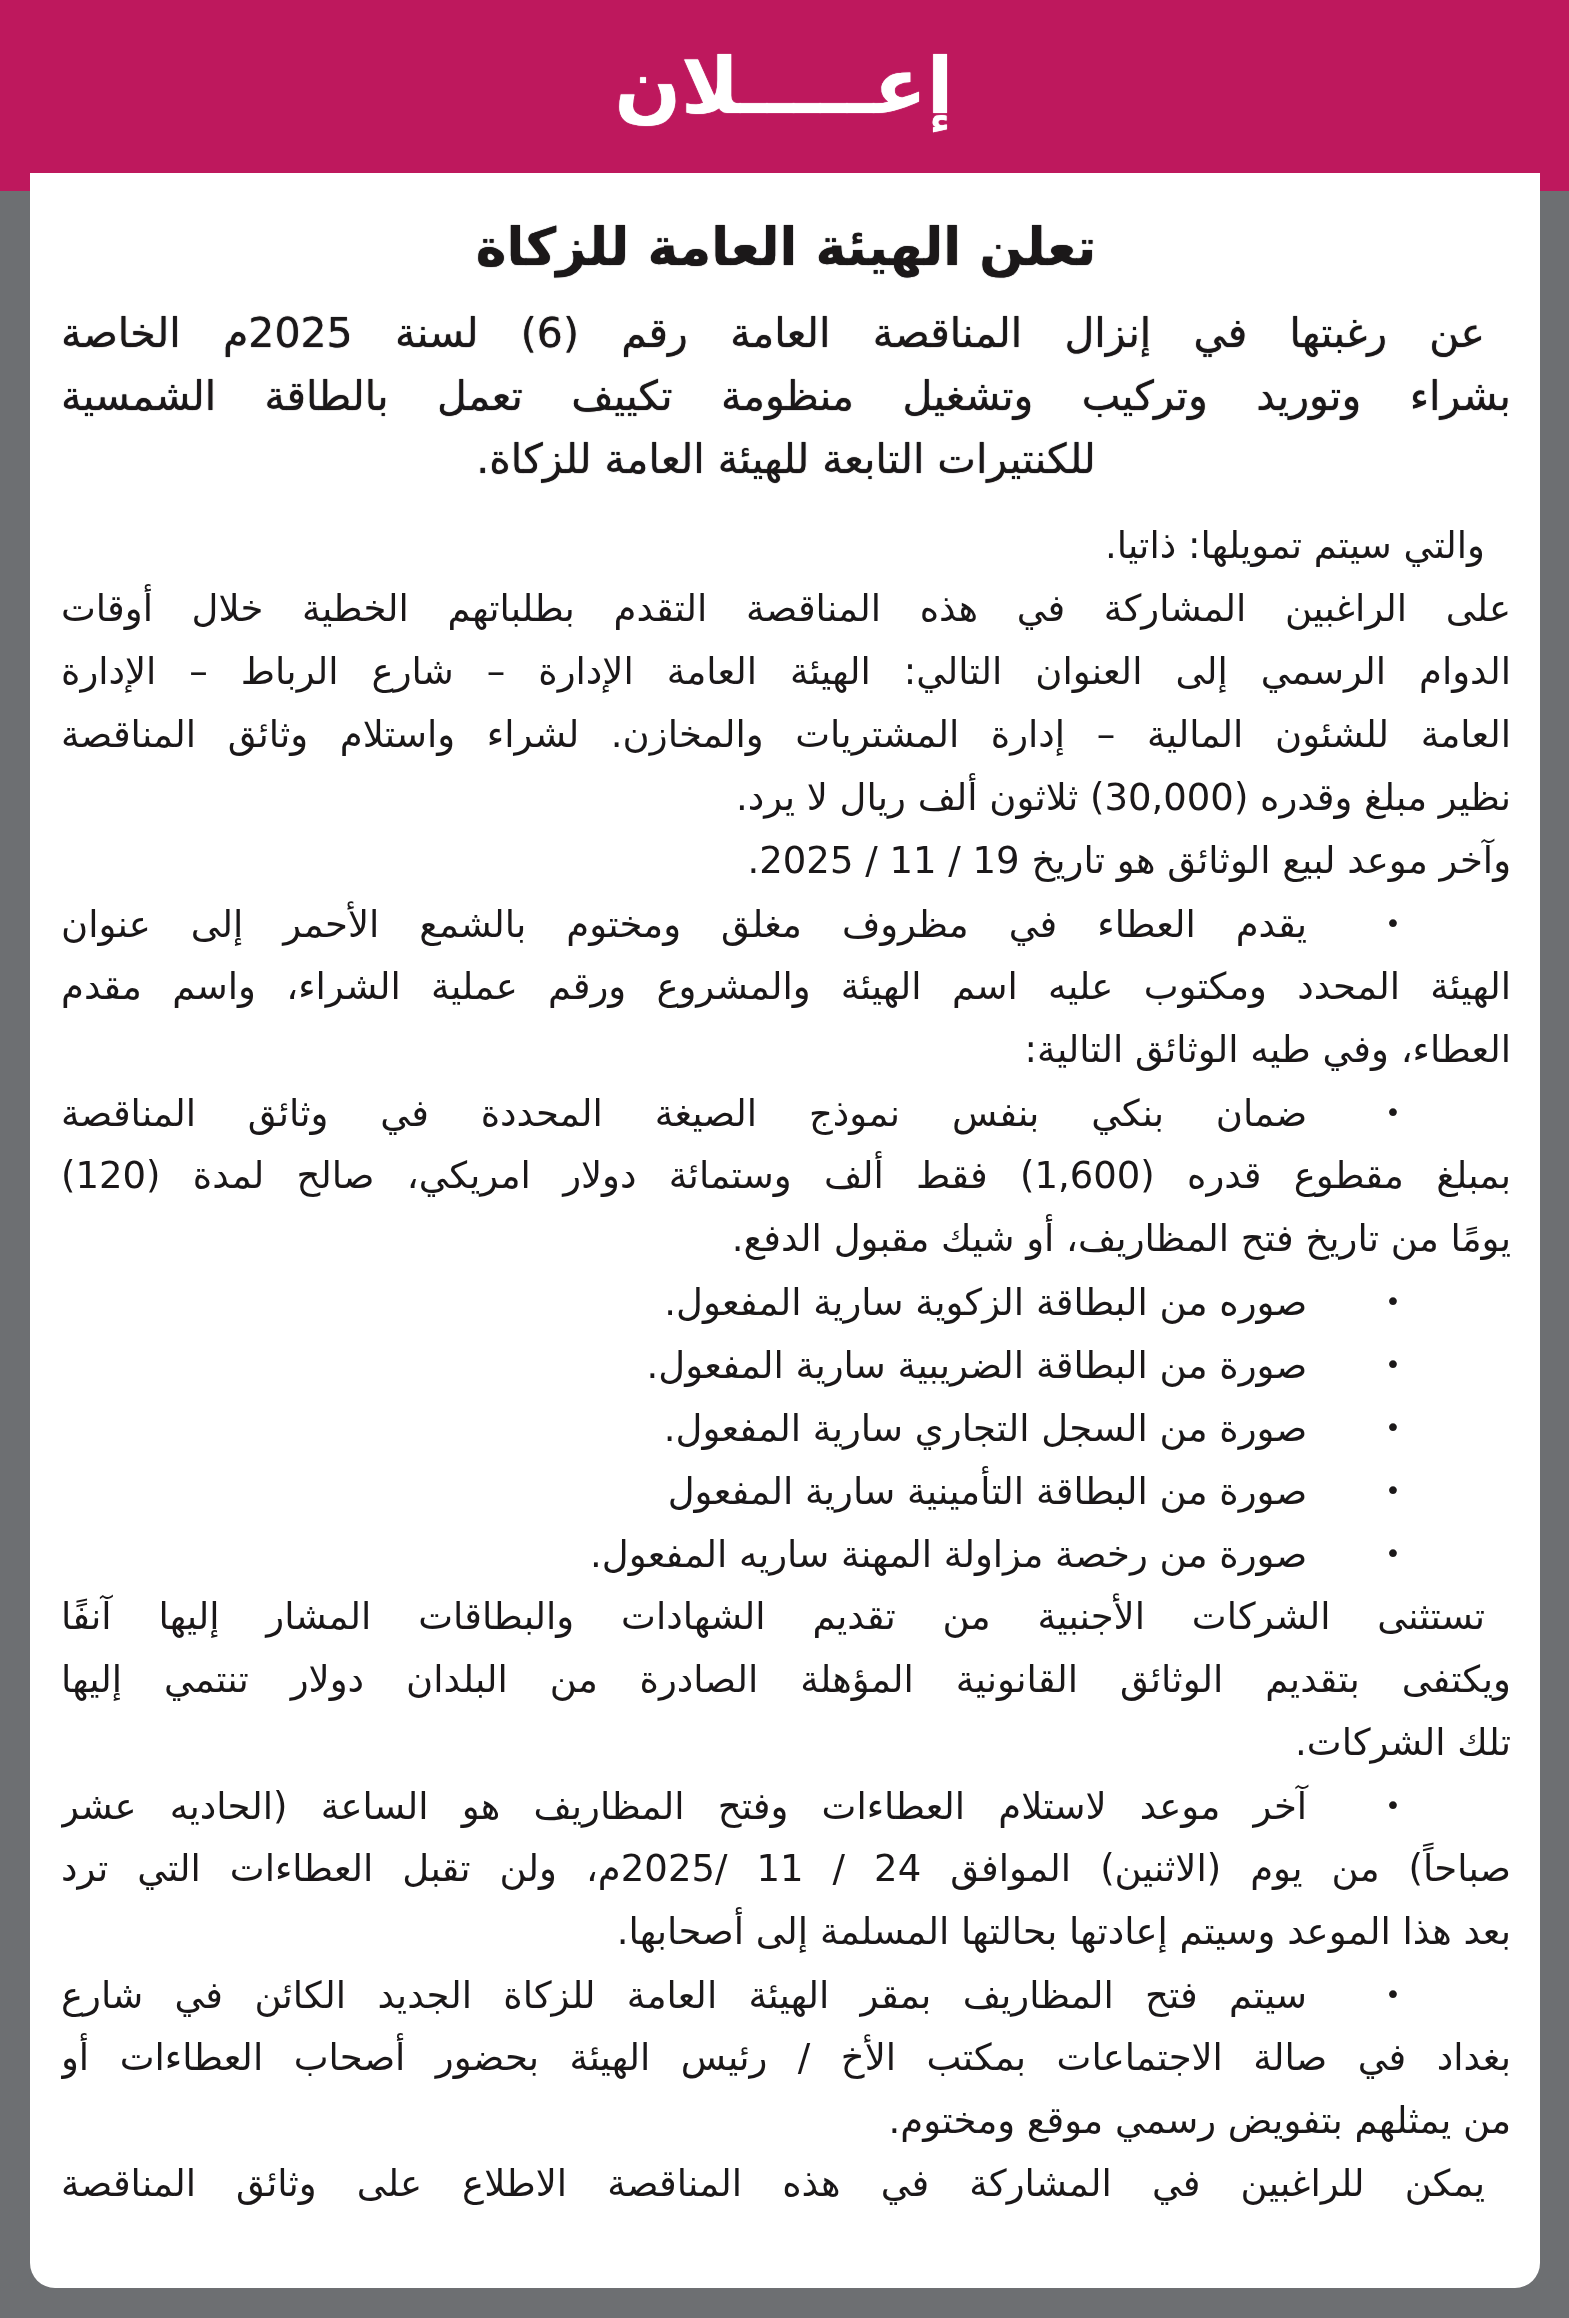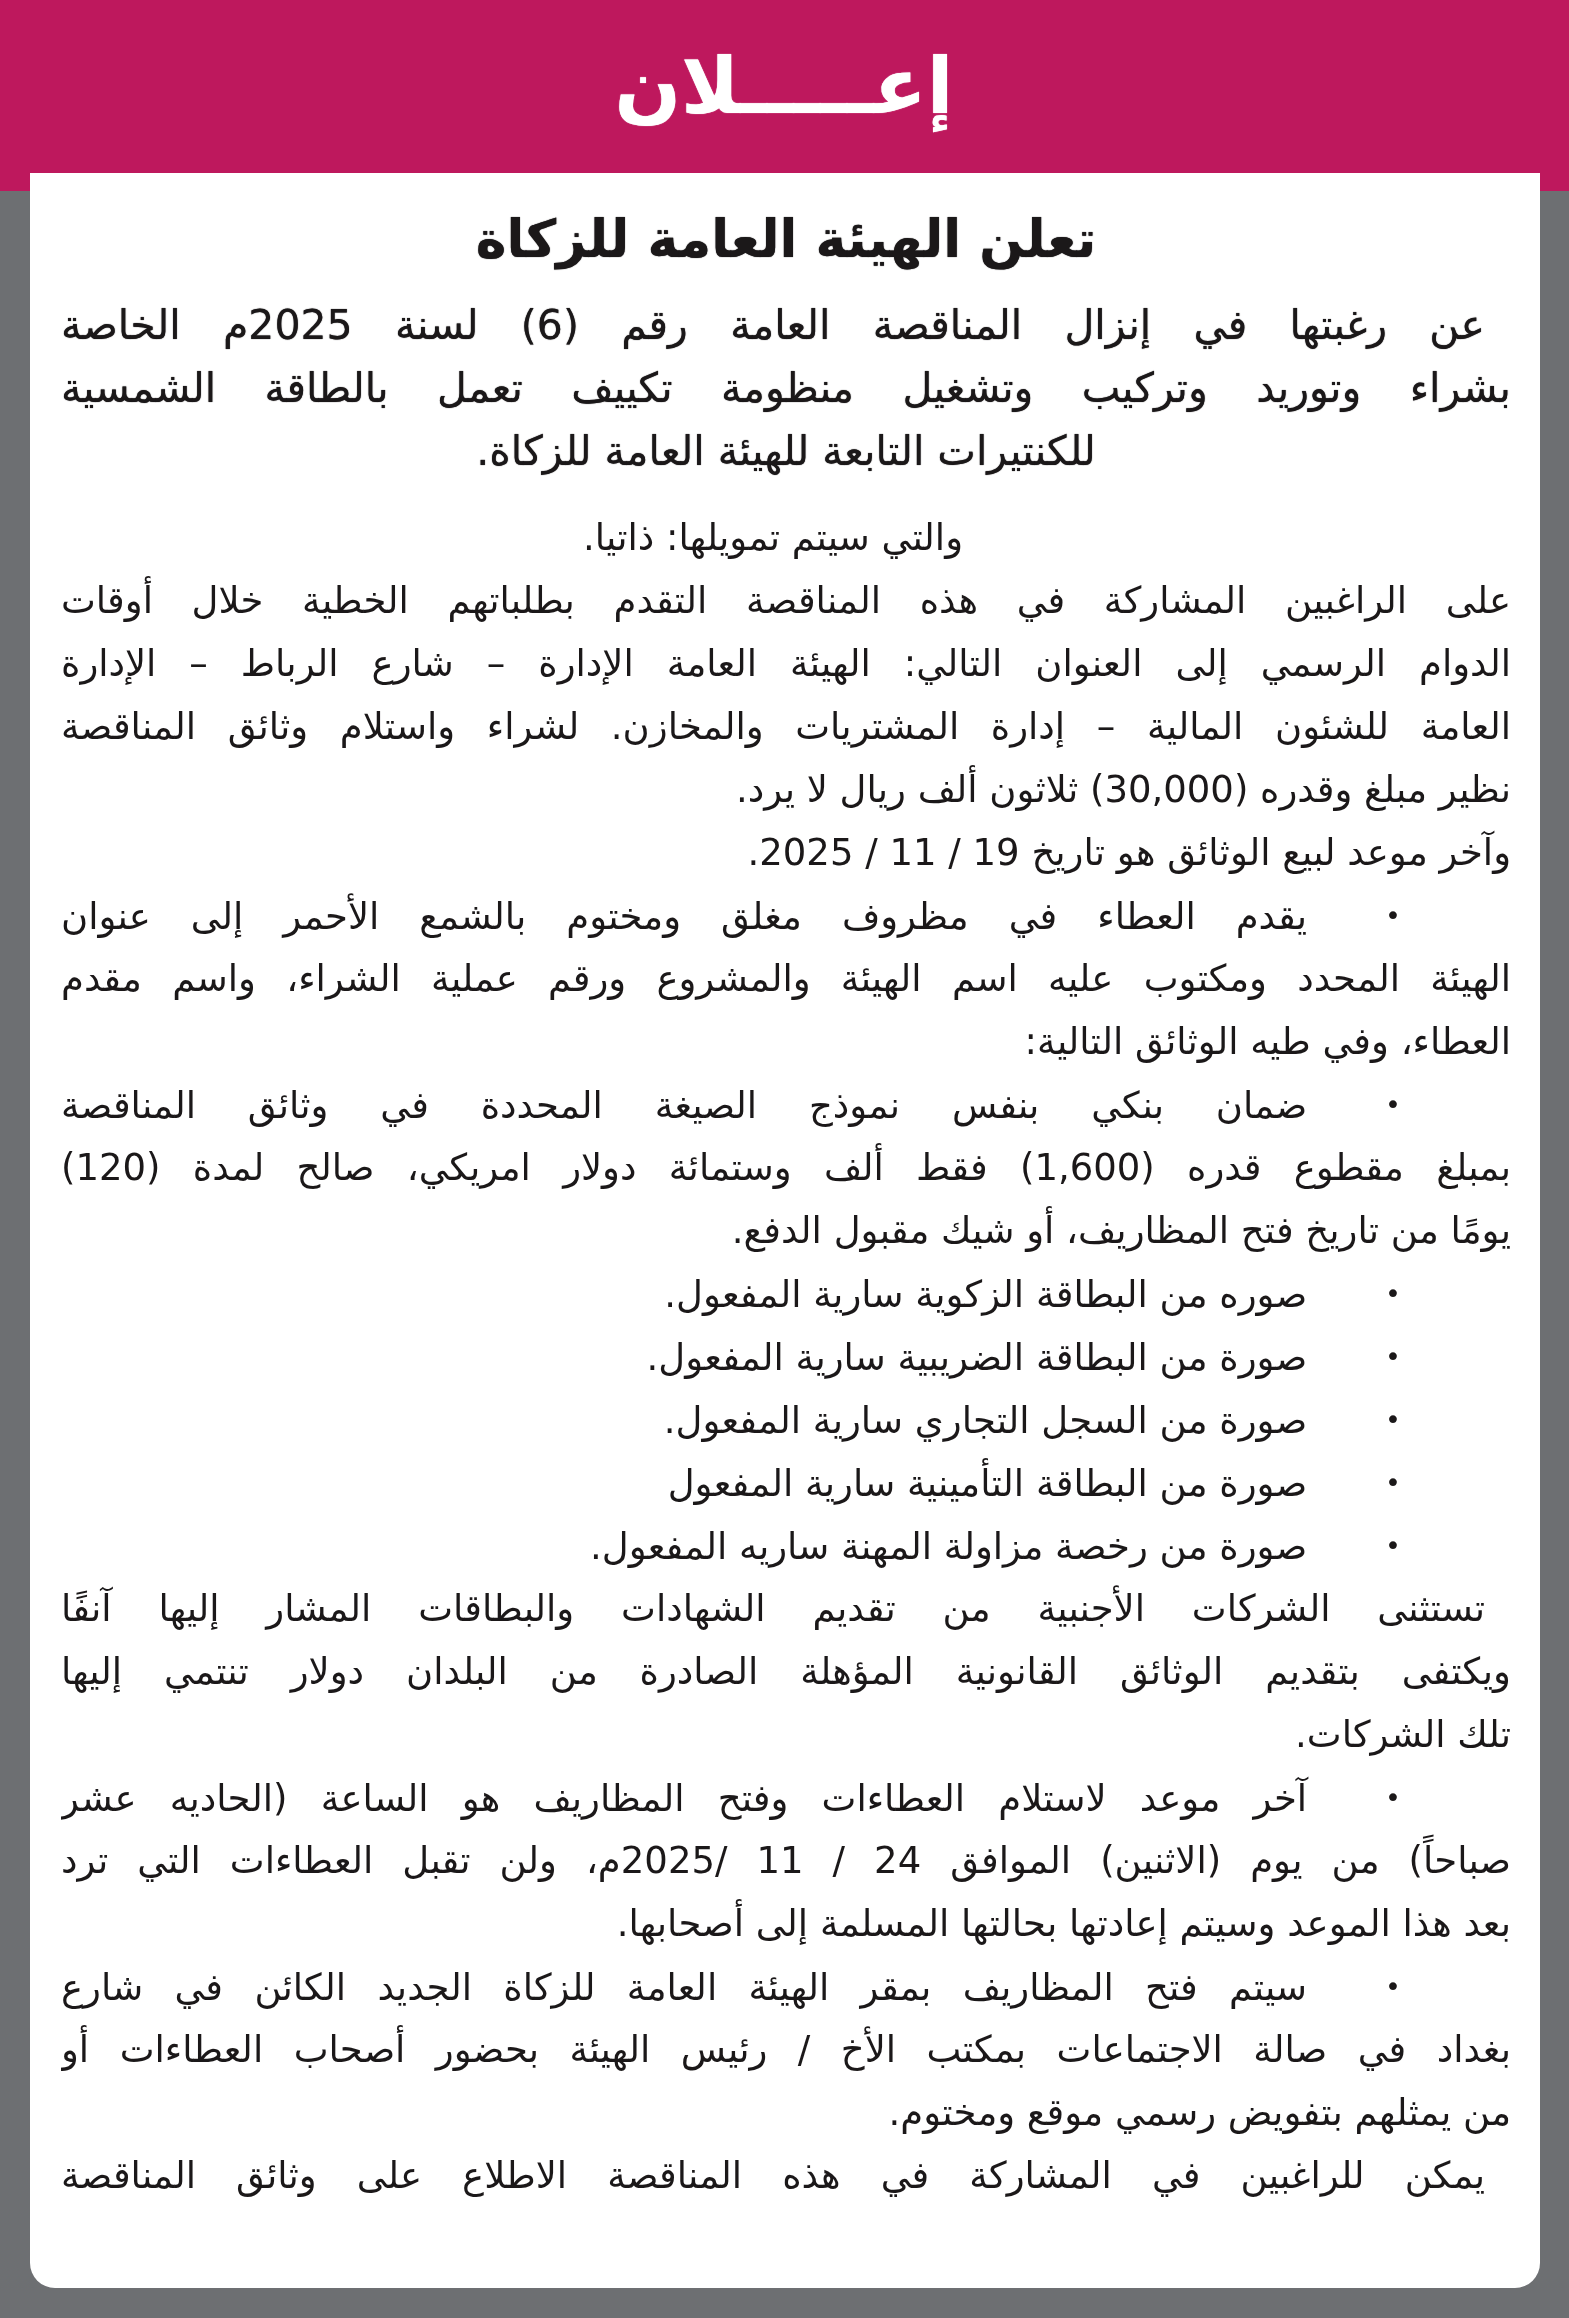--- a/index.html
+++ b/index.html
@@ -23,21 +23,21 @@
     line-height:173px;
     text-shadow:0 0 1px #ffffff;
     letter-spacing:0;
   }
   .sheet{
     position:absolute;
     top:173px;right:29px;left:31px;bottom:31px;
     background:#ffffff;
     border-bottom-right-radius:25px;
     border-bottom-left-radius:25px;
-    padding:0 29px 0 31px;
+    padding:8px 29px 0 31px;
     box-sizing:border-box;
     color:#1b1819;
   }
   .doc-title{
     margin-top:23.5px;
     height:84px;
     line-height:84px;
     text-align:center;
     font-size:52px;
     font-weight:bold;
@@ -57,21 +57,21 @@
     white-space:normal;
     overflow:hidden;
   }
   .line.right{text-align:right;}
   .line.center{text-align:center;}
   .line.intro{
     font-size:41px;
     text-shadow:0 0 1px currentColor;
   }
   .line.gap{margin-top:23.5px;}
-  .line.ind{padding-right:26px;text-align:center;}
+  .line.ind{padding-right:26px;}
   .line.bulleted{padding-right:110px;}
   .bullet-dot{
     display:inline-block;
     font-size:27px;
     vertical-align:4.2px;
     margin-left:78px;
   }
 </style>
 </head>
 <body>

